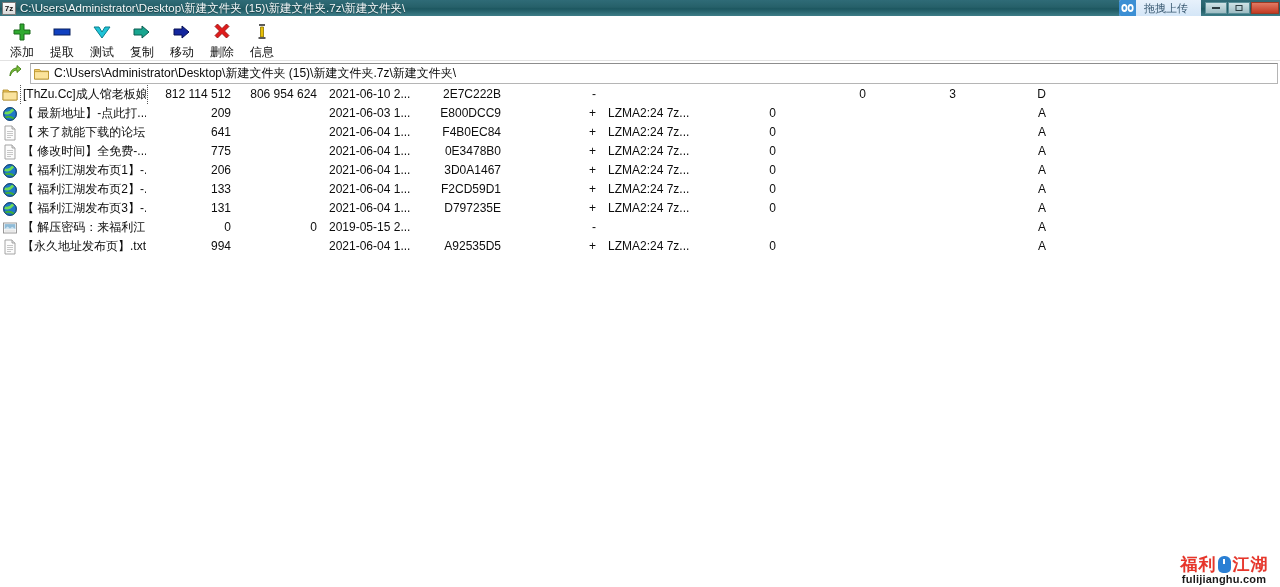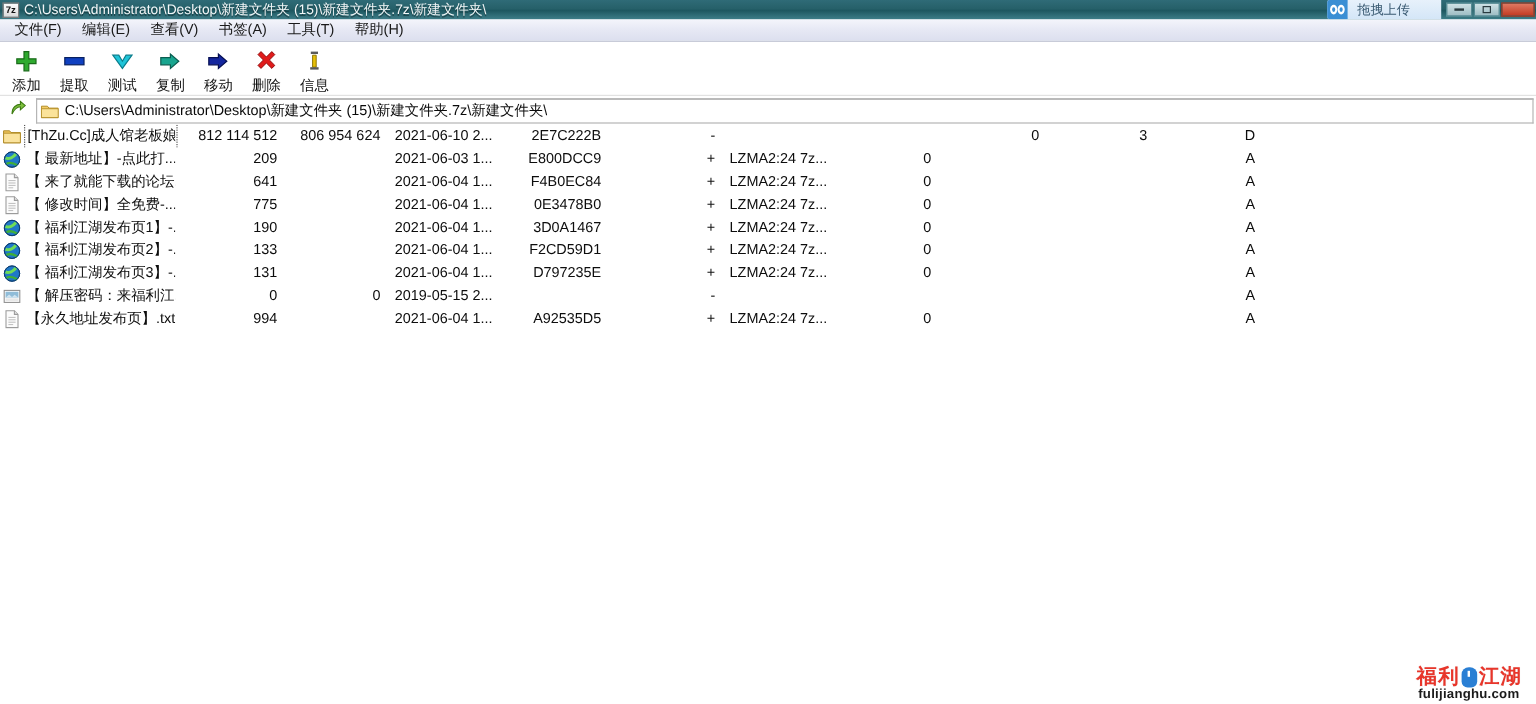--- a/index.html
+++ b/index.html
@@ -47,21 +47,21 @@
     height: 16px;
     display: flex;
     align-items: center;
   }
   .upload-badge {
     display: flex;
     align-items: center;
     height: 16px;
     background: linear-gradient(to bottom,#e7f1fb,#d4e6f7);
     border-radius: 2px 0 0 2px;
-    padding-right: 26px;
+    padding-right: 13px;
     margin-right: 4px;
     justify-content: center;
   }
   .upload-ico {
     width: 17px; height: 16px;
     background: #3b8fd4;
     color: #fff;
     font-size: 10px;
     line-height: 16px;
     text-align: center;
@@ -282,28 +282,20 @@
       <div class="wbtn min">
           <i></i>
         </div>
       <div class="wbtn max">
           <i></i>
         </div>
       <div class="wbtn close"></div>
     </div>
   </div>
 
-  <div class="menubar">
-    <div class="menu-item">文件(F)</div>
-    <div class="menu-item">编辑(E)</div>
-    <div class="menu-item">查看(V)</div>
-    <div class="menu-item">书签(A)</div>
-    <div class="menu-item">工具(T)</div>
-    <div class="menu-item">帮助(H)</div>
-  </div>
 
   <div class="toolbar">
 
     <div class="tool-btn">
       <div class="tool-ico">
         <svg width="20" height="20" viewBox="0 0 20 20" xmlns="http://www.w3.org/2000/svg">
           <path d="M8 2h4v6h6v4h-6v6H8v-6H2V8h6z" fill="#2faa2f" stroke="#1a6b1a" stroke-width="1"></path>
         </svg>
       </div>
       <div class="tool-lbl">添加</div>
@@ -475,21 +467,21 @@
       <div class="row">
     <div class="cell c-name" style="width:152px">
       <span class="ico"><svg width="16" height="16" viewBox="0 0 16 16" xmlns="http://www.w3.org/2000/svg">
               <circle cx="8" cy="8" r="6.4" fill="#1f78c8" stroke="#0d3f73" stroke-width=".8"></circle>
               <path d="M2.6 6.6c3 1.4 6.5-.6 8.6-3.2" fill="none" stroke="#6fdc57" stroke-width="2.6"></path>
               <path d="M3.4 11.6c2.6-1.6 6.3-.5 9 1.2" fill="none" stroke="#3fae3a" stroke-width="2"></path>
               <ellipse cx="8" cy="8" rx="6.4" ry="6.4" fill="none" stroke="#0d3f73" stroke-width=".8"></ellipse>
             </svg></span>
       <span class="nm">【 福利江湖发布页1】-...</span>
     </div>
-    <div class="cell r" style="width:85px">190</div>
+    <div class="cell r" style="width:85px">206</div>
     <div class="cell r" style="width:86px"></div>
     <div class="cell l" style="width:100px">2021-06-04 1...</div>
     <div class="cell r" style="width:84px">3D0A1467</div>
     <div class="cell r" style="width:95px">+</div>
     <div class="cell l" style="width:90px">LZMA2:24 7z...</div>
     <div class="cell r" style="width:90px">0</div>
     <div class="cell r" style="width:90px"></div>
     <div class="cell r" style="width:90px"></div>
     <div class="cell r" style="width:90px">A</div>
   </div>

